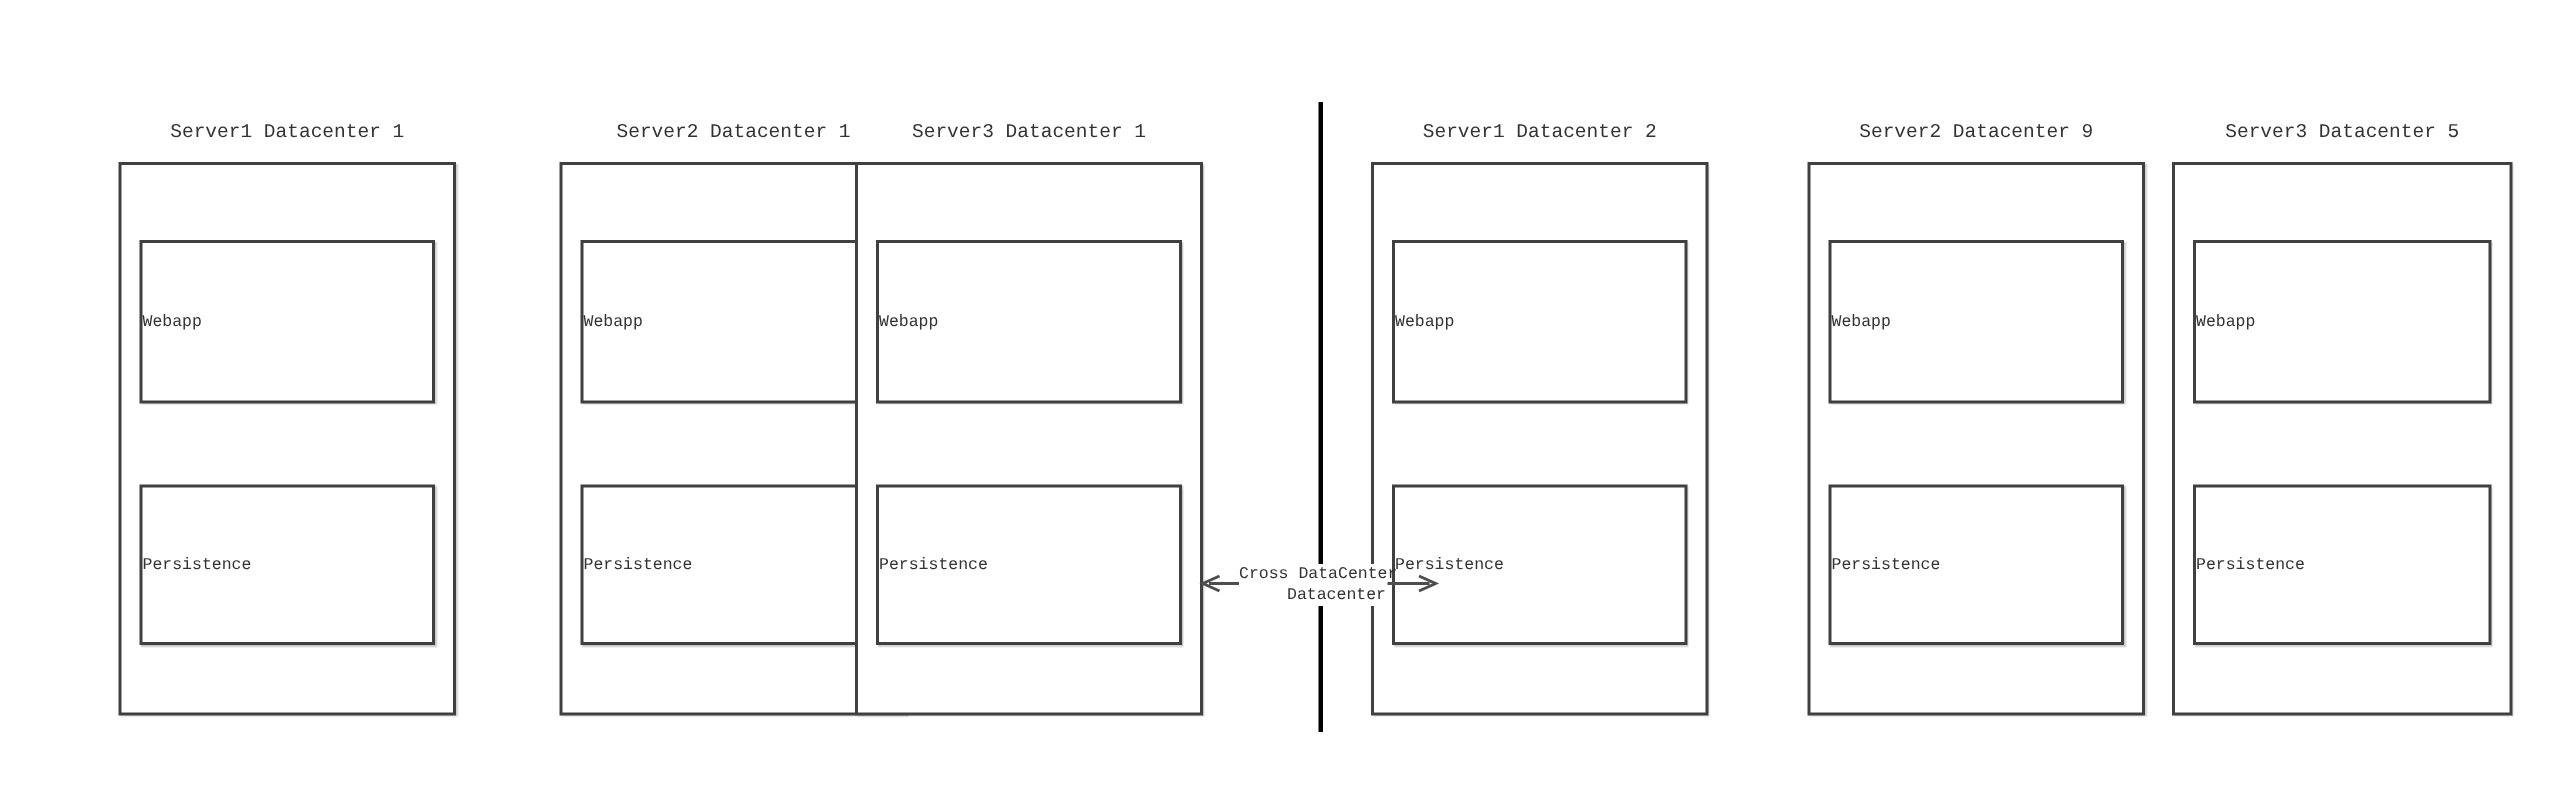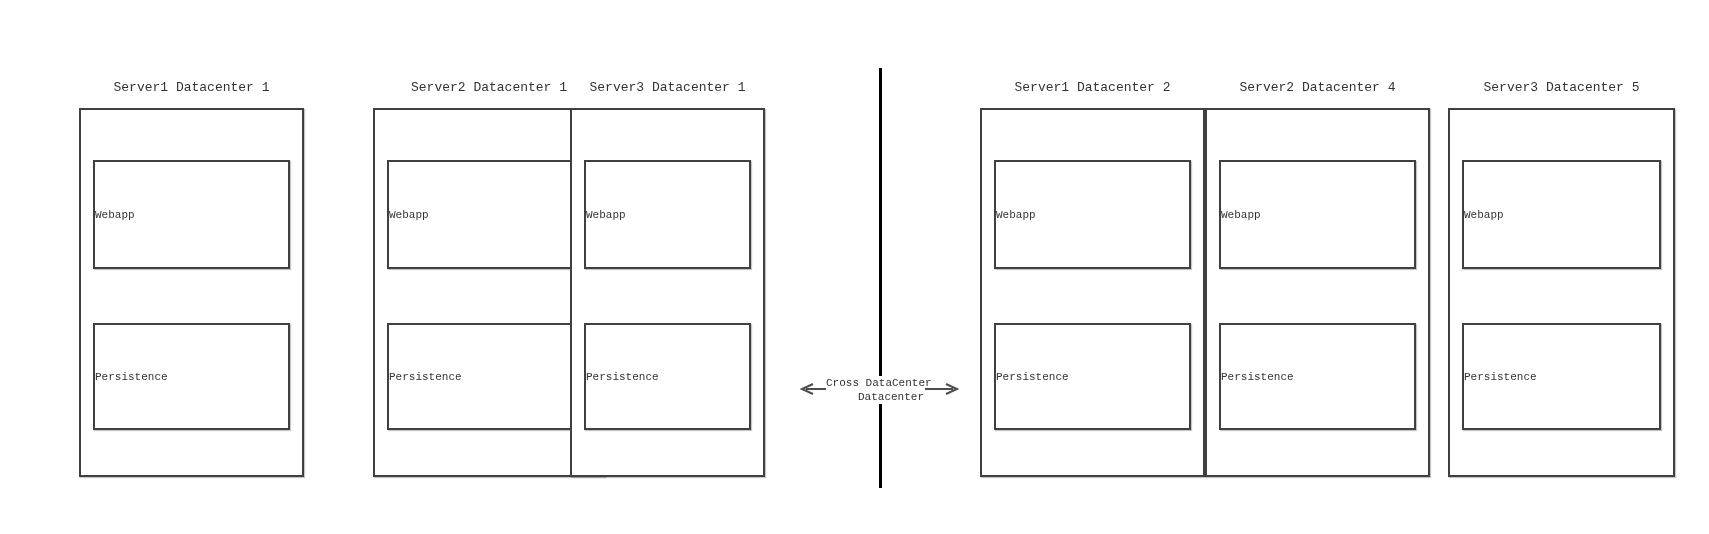--- a/index.html
+++ b/index.html
@@ -16,22 +16,22 @@
     width: 1709px;
     height: 534px;
     background: var(--background);
     font-family: Liberation Mono, monospace;
     color: var(--text);
     overflow: hidden;
   }
   .server { position: absolute; top: 80px; }
   .s0 { left: 79px;   width: 225px; }
   .s1 { left: 341px;  width: 232px; margin-left: 32px; }
-  .s2 { left: 570px;  width: 195px; }
-  .s3 { left: 980px;  width: 225px; }
+  .s2 { left: 570px;  width: 232px; }
+  .s3 { left: 914px;  width: 225px; }
   .s4 { left: 1205px; width: 225px; }
   .s5 { left: 1448px; width: 227px; }
   .server-title {
     height: 16px;
     line-height: 16px;
     text-align: center;
     font-size: 13px;
     color: var(--text);
     white-space: nowrap;
   }
@@ -139,21 +139,21 @@
       <div class="inner-box webapp">
         <span>Webapp</span>
       </div>
       <div class="inner-box persistence">
         <span>Persistence</span>
       </div>
     </div>
   </div>
 
   <div class="server s4">
-    <div class="server-title">Server2 Datacenter 4</div>
+    <div class="server-title">Server2 Datacenter 9</div>
     <div class="server-box">
       <div class="inner-box webapp">
         <span>Webapp</span>
       </div>
       <div class="inner-box persistence">
         <span>Persistence</span>
       </div>
     </div>
   </div>
 

